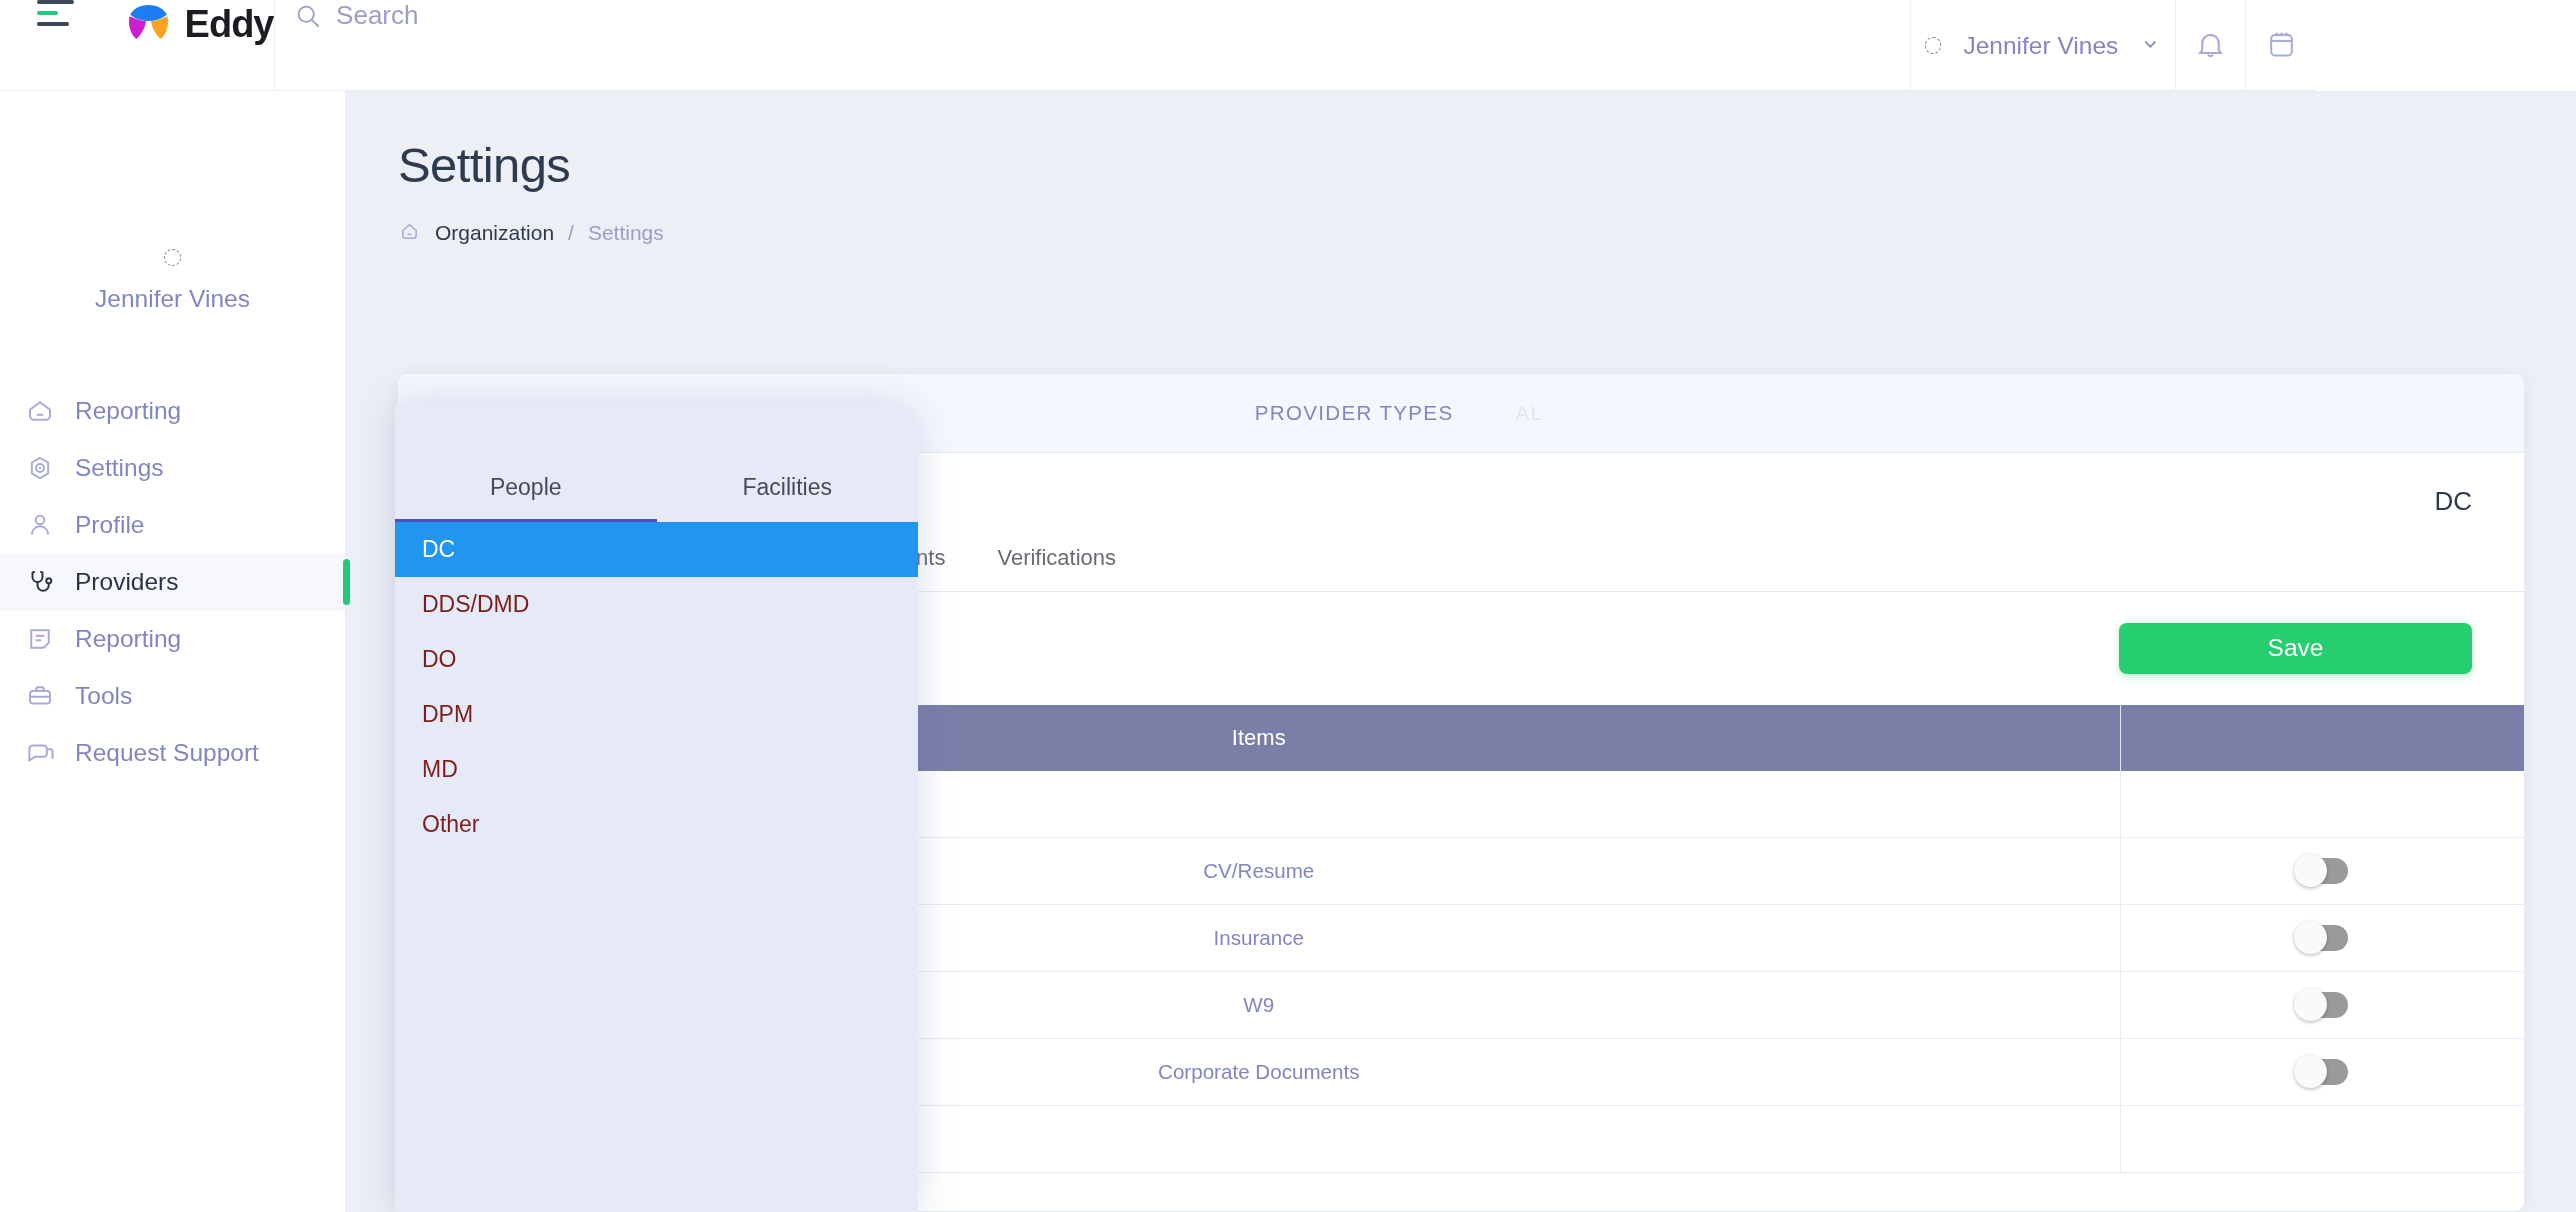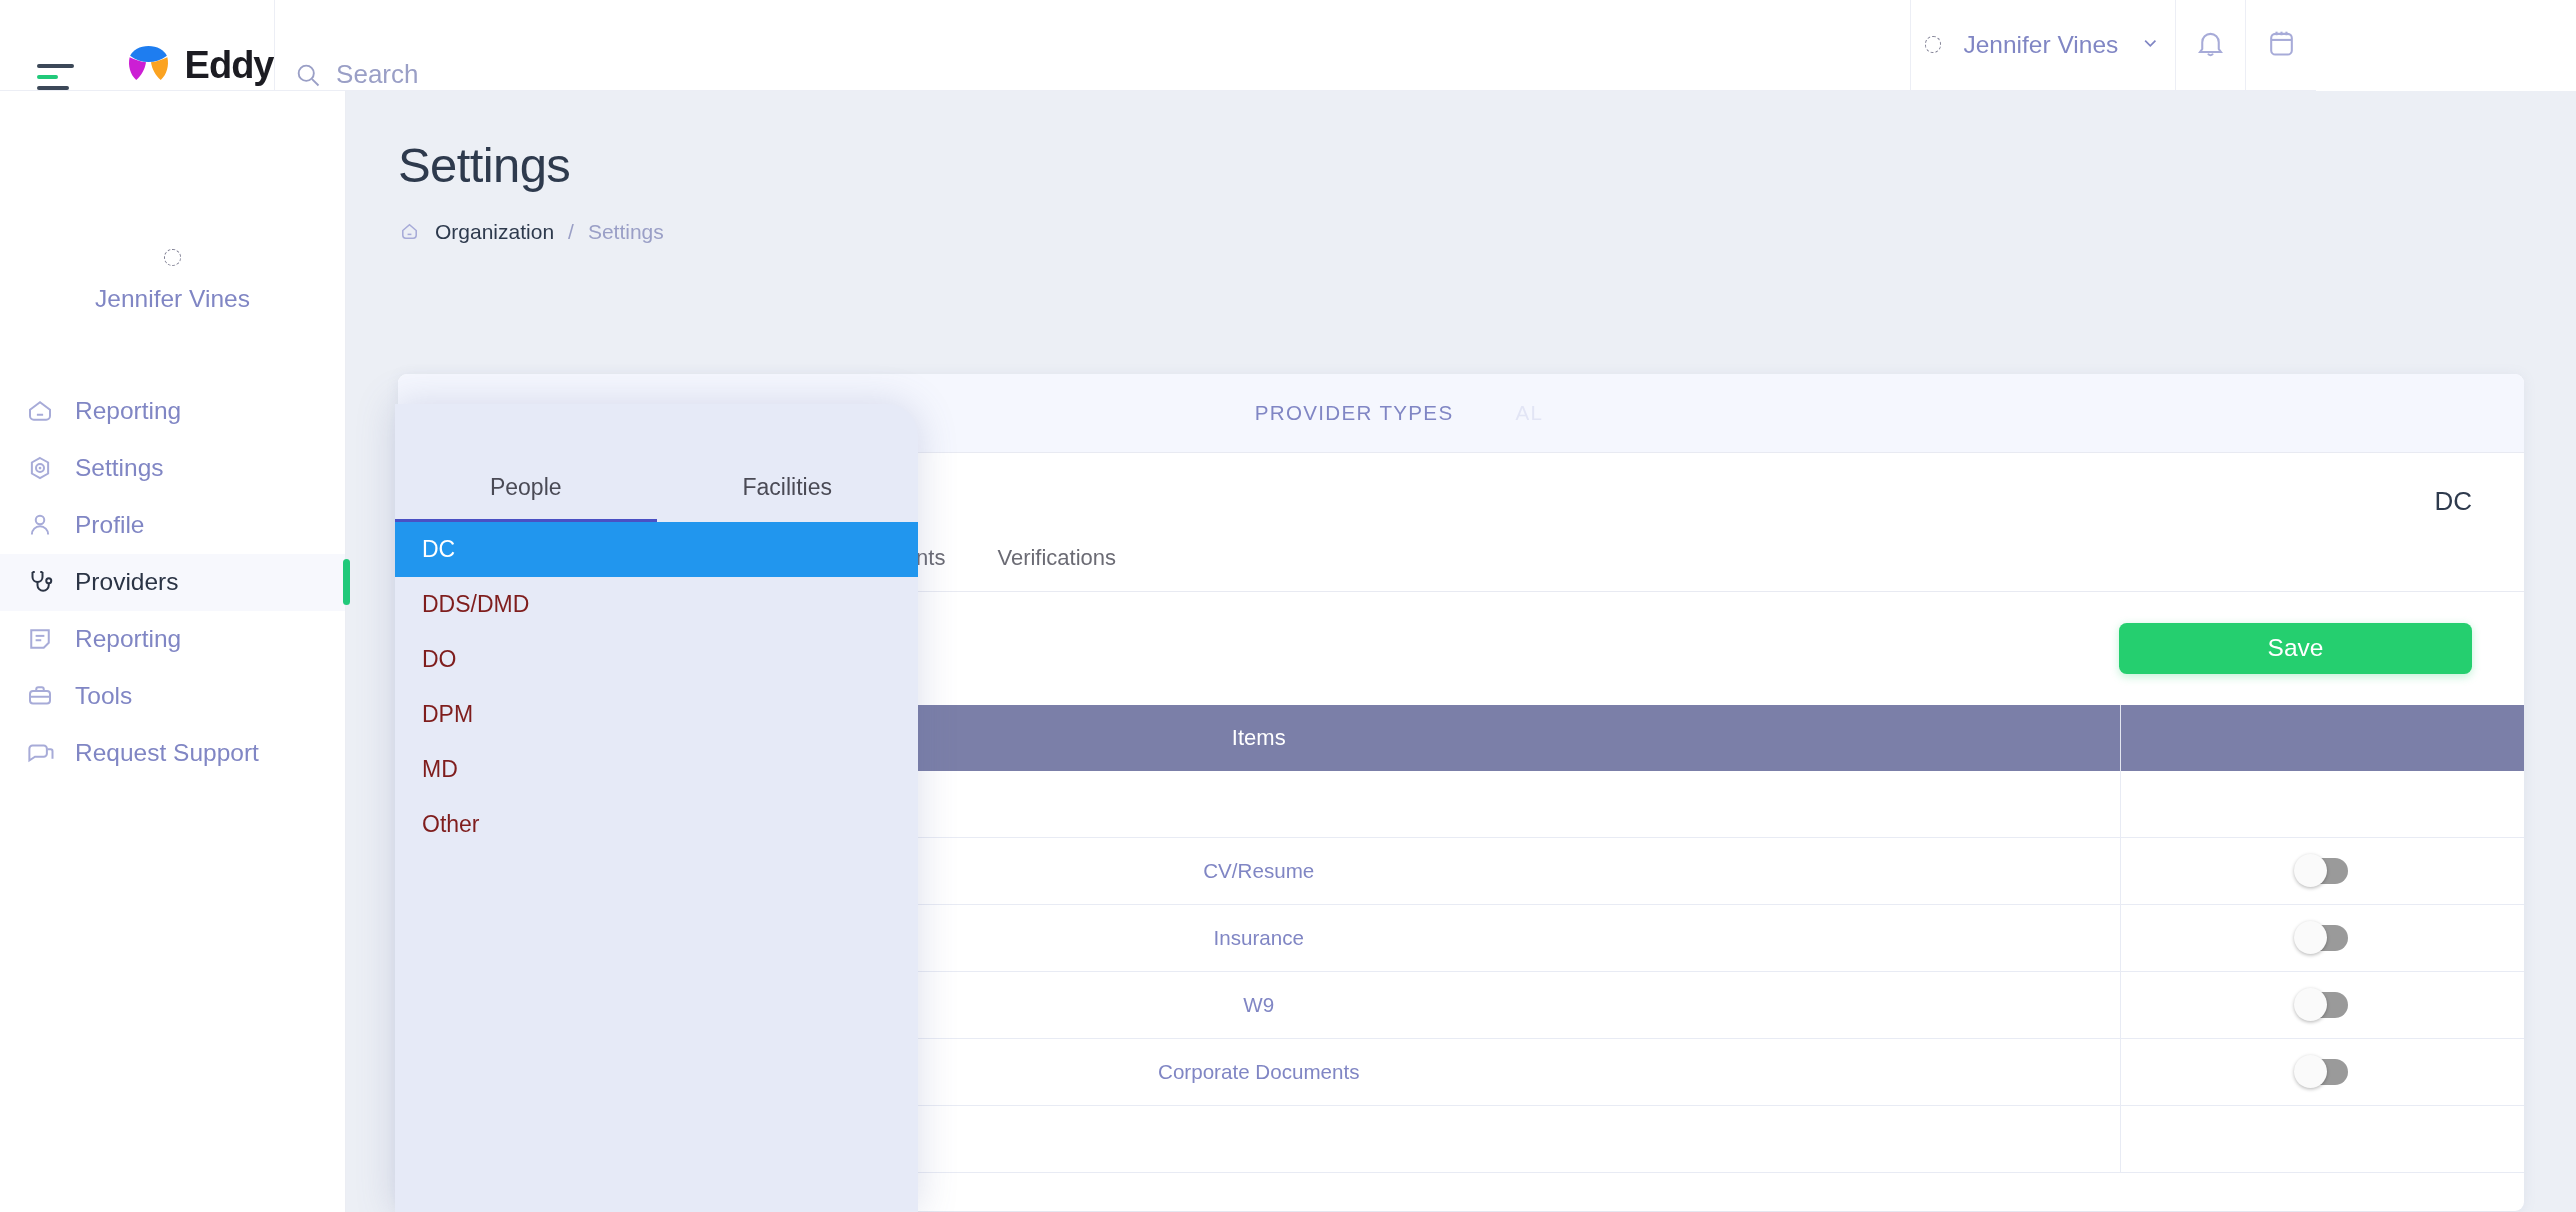--- a/index.html
+++ b/index.html
@@ -6,21 +6,21 @@
   html, body {
     width: 2576px; height: 1212px;
     background: #ffffff;
     font-family: "Liberation Sans", sans-serif;
     overflow: hidden;
   }
 
   
   .topbar {
     position: absolute; top: 0; left: 0; width: 2316px; height: 91px;
-    background: #ffffff; display: flex; align-items: flex-end;
+    background: #ffffff; display: flex; align-items: flex-start;
     border-bottom: 0.6px solid #eceef5; z-index: 40;
   }
   .hamburger { width: 37px; height: 26px; margin-left: 37px; display: flex;
     flex-direction: column; justify-content: space-between; cursor: pointer; }
   .hamburger i { display: block; height: 3.9px; border-radius: 1.9px; background: #3c4858; }
   .hamburger i:nth-child(1) { width: 100%; }
   .hamburger i:nth-child(2) { width: 56%; background: #21c97a; }
   .hamburger i:nth-child(3) { width: 86%; }
 
   .brand { display: flex; align-items: center; margin-left: 50px; }
@@ -63,21 +63,21 @@
   .nav-item.active { background: #f7f8fd; }
   .nav-item.active .lbl { color: #2b3445; }
   .nav-item.active::after { content: ""; position: absolute; right: -5.2px;
     top: 5.2px; width: 7.7px; height: 46px; background: #21c97a; border-radius: 3.9px; }
 
   
   .main { position: absolute; top: 91px; left: 346px;
     width: 2230px; height: 1121px; background: #eceff5; }
   .page-title { font-size: 49px; font-weight: normal; color: #2e3a4d;
     margin: 46px 0 0 52px; letter-spacing: -0.6px; }
-  .crumbs { display: flex; align-items: flex-start; margin: 27px 0 0 52px; gap: 14px; }
+  .crumbs { display: flex; align-items: center; margin: 27px 0 0 52px; gap: 14px; }
   .crumb { font-size: 21px; color: #2e3a4d; }
   .crumb.muted { color: #9a9fc6; }
   .crumb-sep { font-size: 21px; color: #9a9fc6; }
 
   
   .card { position: absolute; left: 52px; top: 283px; width: 2126px;
     height: 837px; background: #ffffff; border-radius: 9px;
     box-shadow: 0 1.3px 13px rgba(120,130,170,.10); overflow: hidden; }
   .card-head { height: 79px; background: #f5f7fe;
     border-bottom: 0.6px solid #e8eaf2; display: flex; align-items: center;

